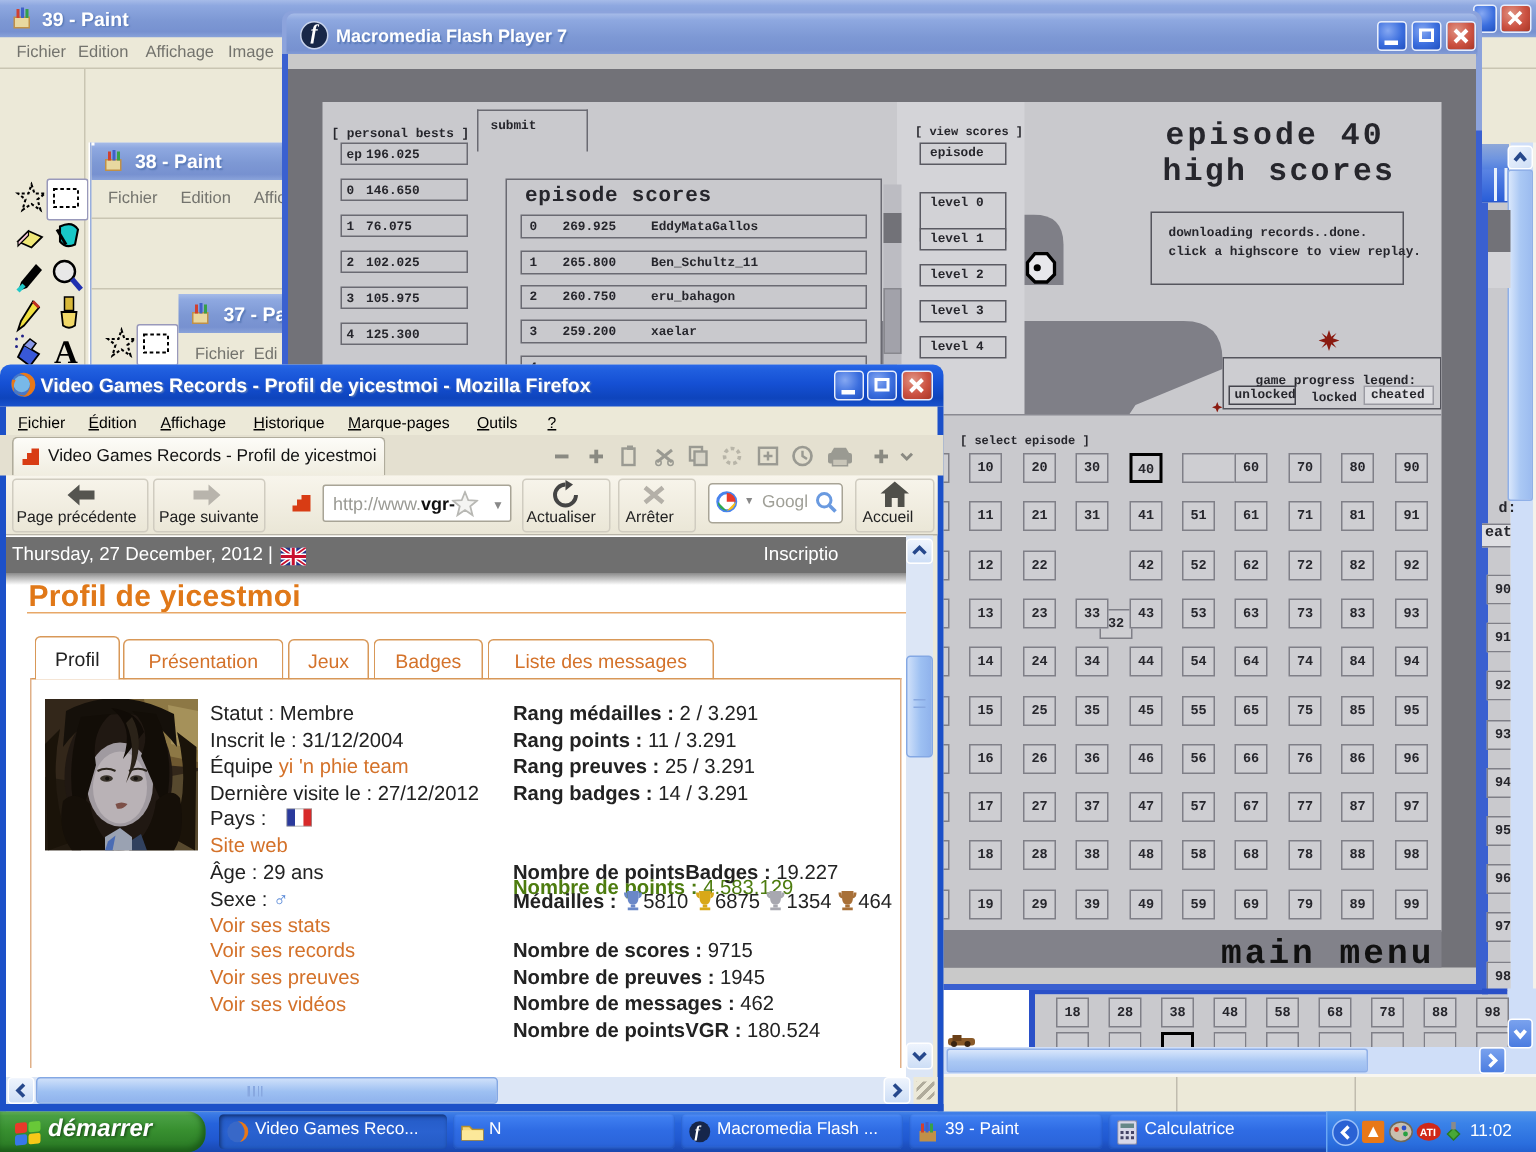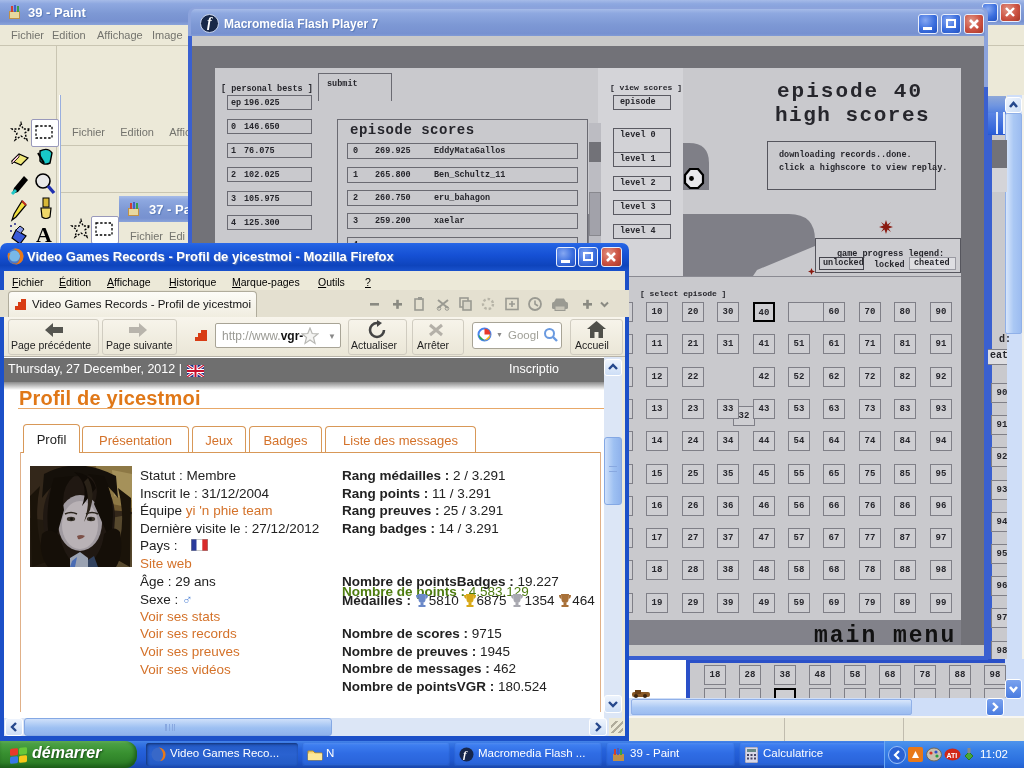--- a/index.html
+++ b/index.html
@@ -66,20 +66,25 @@
   </svg>
 <svg class="abs" style="left:8px;top:222px" width="24" height="24">
     <circle cx="3" cy="4" r="1" fill="#228"></circle>
     <circle cx="7" cy="2" r="1" fill="#228"></circle>
     <circle cx="3" cy="9" r="1" fill="#228"></circle>
     <path d="M8 8 L18 14 L12 22 L4 16 Z" fill="#3858d8" stroke="#000" stroke-width="1.2"></path>
     <path d="M8 8 L12 4 L16 7 L13 11" fill="#8898e8" stroke="#000" stroke-width="1"></path>
   </svg>
 <div class="abs" style="left:36px;top:222px;font-family:'Liberation Serif',serif;font-weight:bold;font-size:22px;color:#000;">A</div>
 <div class="abs" style="left:60px;top:95px;width:129px;height:560px;background:#ECE9D8;border-left:1px solid #98aede;box-shadow: -1px 0 0 #fff;">
+<div class="tb-inactive" style="position:absolute;left:0;top:0;width:129px;height:25px;">
+      <div style="position:absolute;left:0px;top:0px;width:2px;height:2px;background:#fff;"></div>
+      <svg width="17" height="17" style="position:absolute;left:7px;top:4px;">"&gt;<rect x="2" y="7" width="11" height="8" fill="#c09048"></rect><rect x="3" y="8" width="9" height="6" fill="#e8d8a0"></rect><rect x="4" y="2" width="2" height="6" fill="#d04030"></rect><rect x="7" y="1" width="2" height="7" fill="#4060c8"></rect><rect x="10" y="2" width="2" height="6" fill="#38a048"></rect></svg>
+      <div class="ttxt" style="position:absolute;left:29px;top:5px;">38 - Paint</div>
+    </div>
 <div style="position:absolute;left:11px;top:31px;font-size:11px;color:#73736d;">Fichier&nbsp;&nbsp;&nbsp;&nbsp;&nbsp;Edition&nbsp;&nbsp;&nbsp;&nbsp;&nbsp;Afficha</div>
 <div style="position:absolute;left:0;top:50px;width:129px;height:1px;background:#c9c5b2;"></div>
 <div style="position:absolute;left:0;top:97px;width:129px;height:1px;background:#c9c5b2;"></div>
 <svg class="abs" style="left:9px;top:123px" width="22" height="22">
       <path d="M11 2 L13 8 L20 8 L15 12 L17 19 L11 15 L5 19 L7 12 L2 8 L9 8 Z" fill="none" stroke="#000" stroke-width="1.4" stroke-dasharray="2,1.6"></path>
     </svg>
     <div class="abs" style="left:30px;top:121px;width:26px;height:26px;background:#fff;border:1px solid #99b;border-radius:2px;"><svg width="24" height="24">
         <rect x="4" y="6" width="16" height="12" fill="none" stroke="#000" stroke-width="1.3" stroke-dasharray="2.4,1.8"></rect>
       </svg></div>
 </div>

